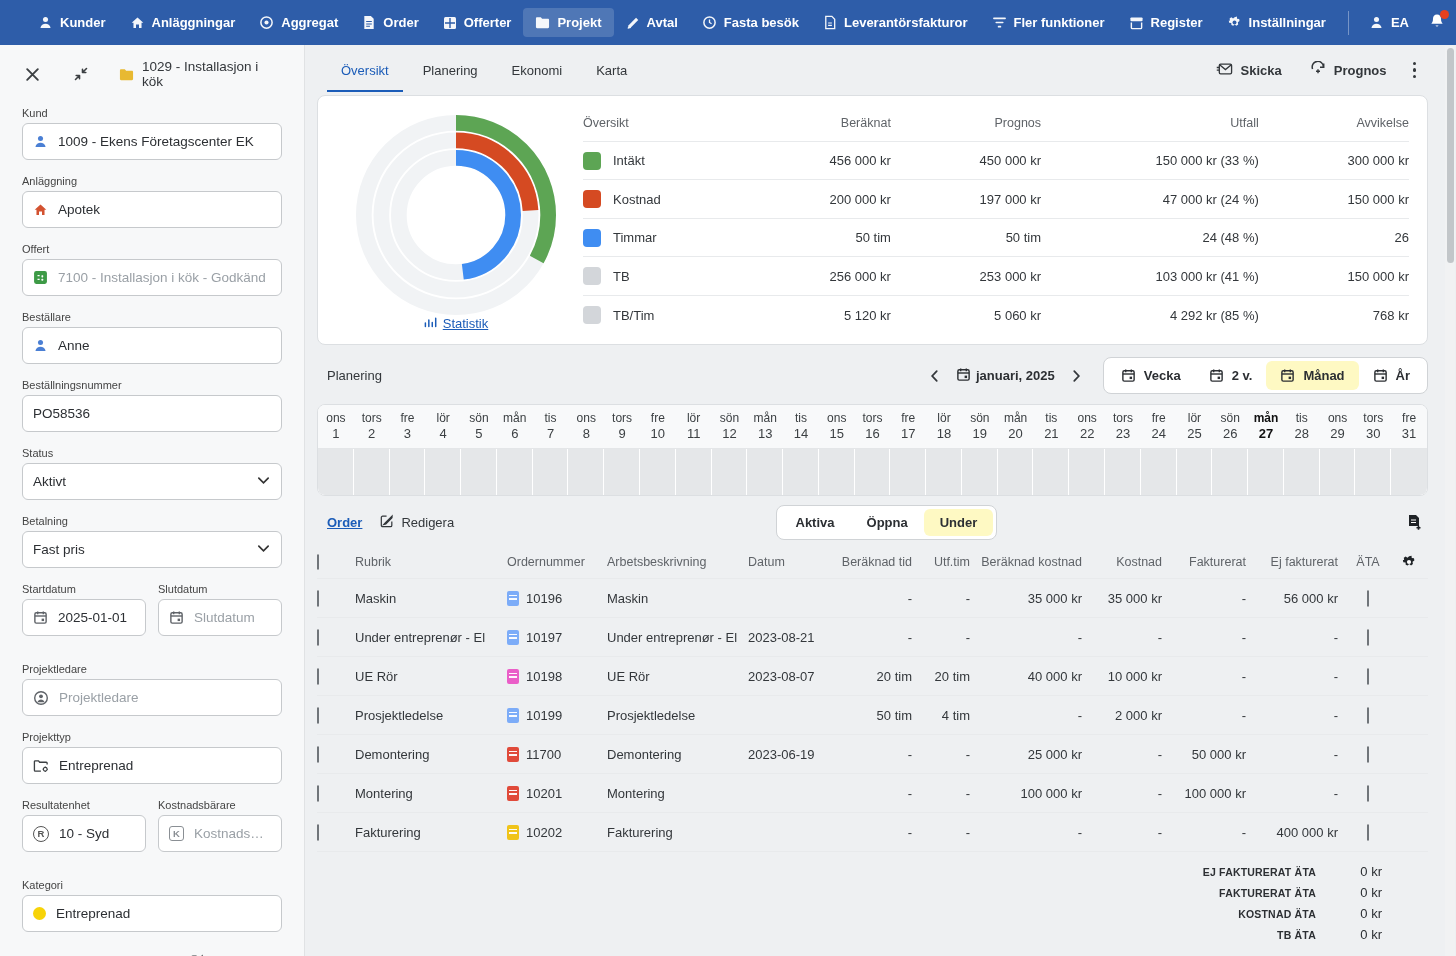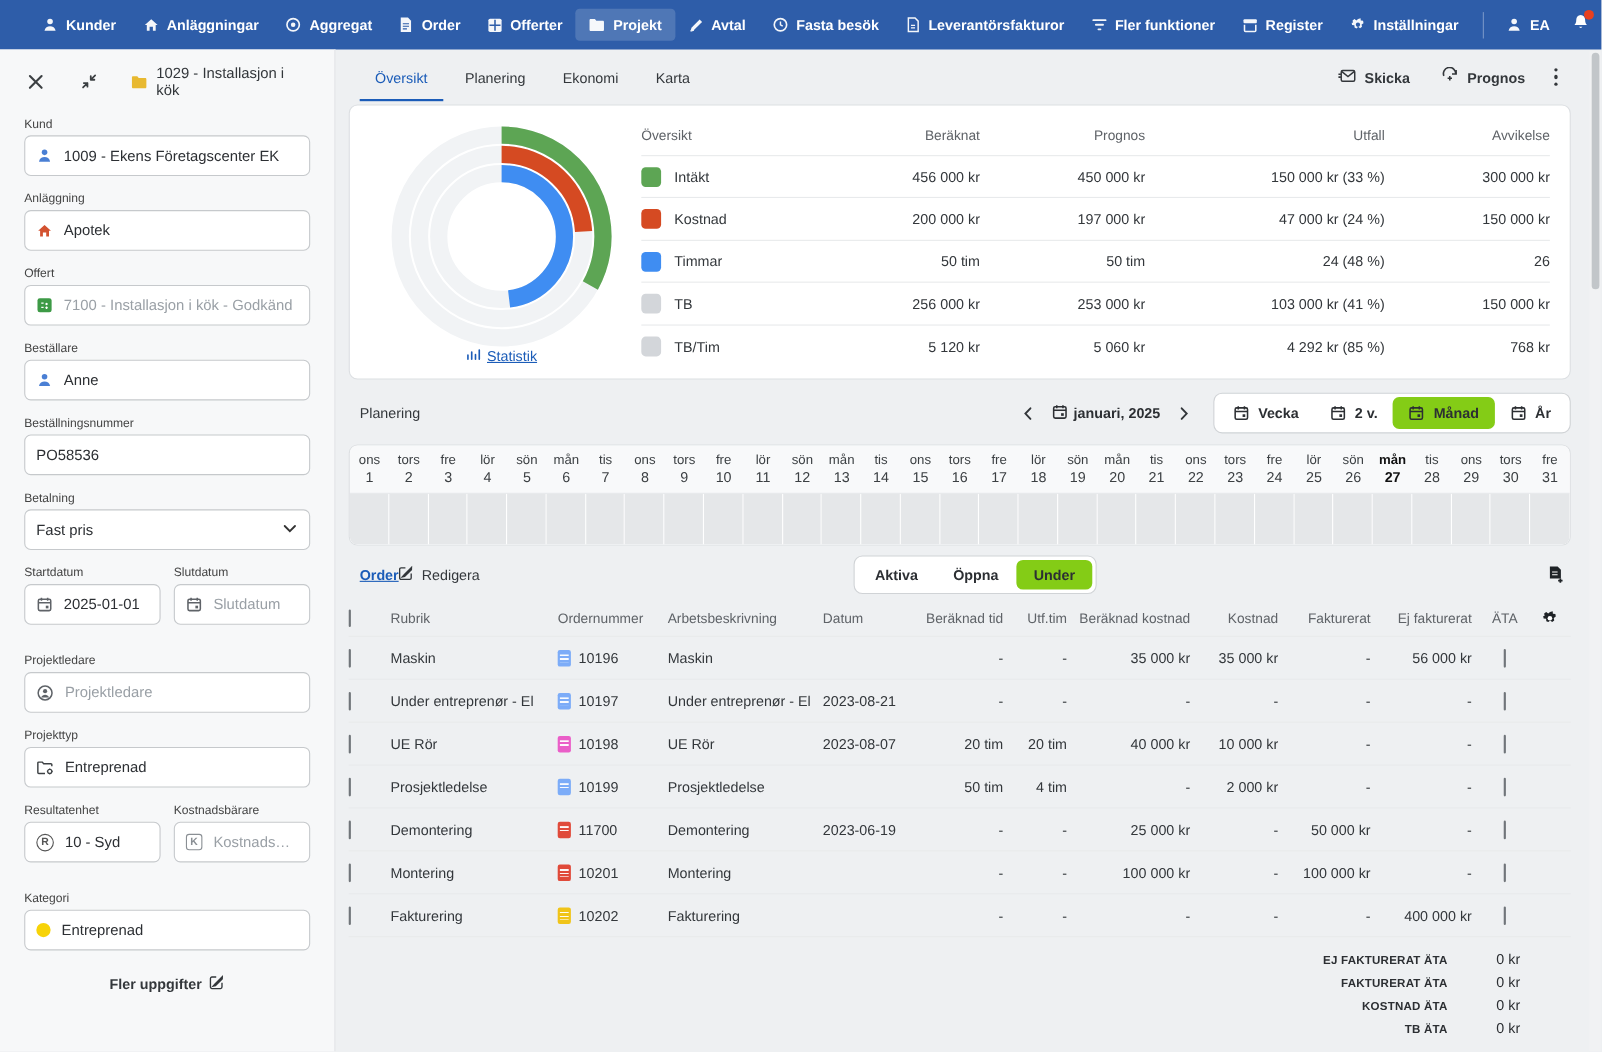--- a/index.html
+++ b/index.html
@@ -65,34 +65,34 @@
 
   
   .plan-head { display:flex; align-items:center; justify-content:space-between; margin:12px 0 10px 10px; }
   .plan-title { font-size:13px; color:#33373b; }
   .plan-right { display:flex; align-items:center; gap:10px; }
   .month-nav { display:flex; align-items:center; gap:4px; font-size:13px; font-weight:600; color:#2c2f33; }
   .chev-btn { background:none; border:none; cursor:pointer; padding:6px 10px; color:#33373b; display:flex; }
   .month-label { display:flex; align-items:center; gap:5px; }
   .seg { display:flex; background:#fff; border:1px solid #d0d3d6; border-radius:8px; padding:3px; }
   .seg-opt { display:flex; align-items:center; gap:8px; font-size:13px; font-weight:600; color:#2c2f33; padding:7px 14px; border-radius:6px; cursor:pointer; white-space:nowrap; }
-  .seg-opt.active { background:#84cc16; }
+  .seg-opt.active { background:#fef9c3; }
   .cal-panel { overflow:hidden; }
   .cal-days { display:grid; grid-template-columns:repeat(31,1fr); background:#f8f9fa; border-bottom:1px solid #e4e6e8; }
   .cal-day { text-align:center; padding:6px 0 7px; font-size:12px; color:#3c4043; cursor:pointer; }
   .cal-day .num { display:block; font-size:13px; margin-top:1px; }
   .cal-day.today { font-weight:700; color:#111; }
   .cal-band { display:grid; grid-template-columns:repeat(31,1fr); height:46px; background:#fff; }
   .cal-cell { background:#e5e7e9; border-right:1px solid #fff; }
   .cal-cell:last-child { border-right:none; }
 
   
   .order-head { display:flex; align-items:center; margin:14px 0 10px 10px; position:relative; }
   .order-link { color:#1b5cb8; font-size:13px; font-weight:600; text-decoration:underline; cursor:pointer; }
-  .edit-btn { display:flex; align-items:center; gap:7px; font-size:13px; color:#33373b; cursor:pointer; background:none; border:none; }
+  .edit-btn { display:flex; align-items:center; gap:7px; font-size:13px; color:#33373b; margin-left:18px; cursor:pointer; background:none; border:none; }
   .order-filters { position:absolute; left:50%; transform:translateX(-46%); }
   .add-doc-btn { margin-left:auto; background:none; border:none; cursor:pointer; color:#1f2327; display:flex; padding:4px 6px; }
   .order-grid { font-size:13px; }
   .og-row { display:grid; grid-template-columns: 38px 152px 100px 1fr 92px 80px 58px 112px 80px 84px 92px 44px 38px; align-items:center; height:39px; border-bottom:1px solid #e8eaec; }
   .og-row.header { height:34px; font-size:12.5px; color:#5f6368; }
   .og-row .rt { text-align:right; padding-right:8px; white-space:nowrap; }
   .og-row .ct { text-align:center; }
   .cbx { width:16px; height:16px; border:1.5px solid #70757a; border-radius:3px; background:#fff; margin:0 auto; cursor:pointer; }
   .num-cell { display:flex; align-items:center; gap:7px; }
   .doc-ic { width:12px; height:15px; border-radius:2px; flex:none; position:relative; }
@@ -319,20 +319,29 @@
               </span>
               <span class="val">Anne</span>
 
     </div>
           </div>
           <div class="field">
     <label>Beställningsnummer</label>
     <div class="fbox">
       <span class="val">PO58536</span>
 
+    </div>
+          </div>
+          <div class="field">
+    <label>Status</label>
+    <div class="fbox">
+      <span class="val">Aktivt</span>
+      <span class="chev"><svg width="15" height="15" viewBox="0 0 16 16" fill="none" stroke="currentColor" stroke-width="1.8" stroke-linecap="round">
+                  <path d="M3 5.5 8 10.5l5-5"></path>
+                </svg></span>
     </div>
           </div>
           <div class="field">
     <label>Betalning</label>
     <div class="fbox">
       <span class="val">Fast pris</span>
       <span class="chev"><svg width="15" height="15" viewBox="0 0 16 16" fill="none" stroke="currentColor" stroke-width="1.8" stroke-linecap="round">
                   <path d="M3 5.5 8 10.5l5-5"></path>
                 </svg></span>
     </div>

